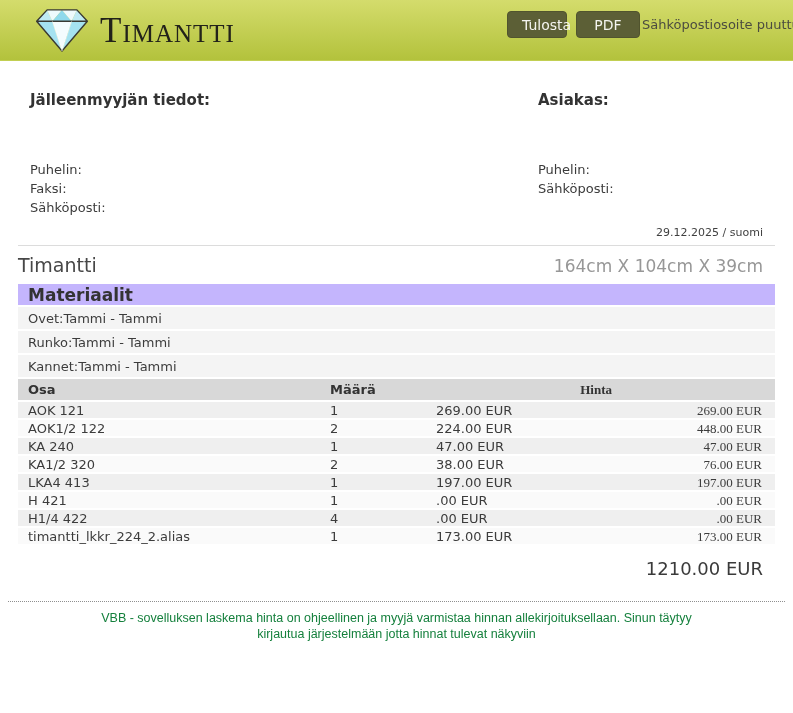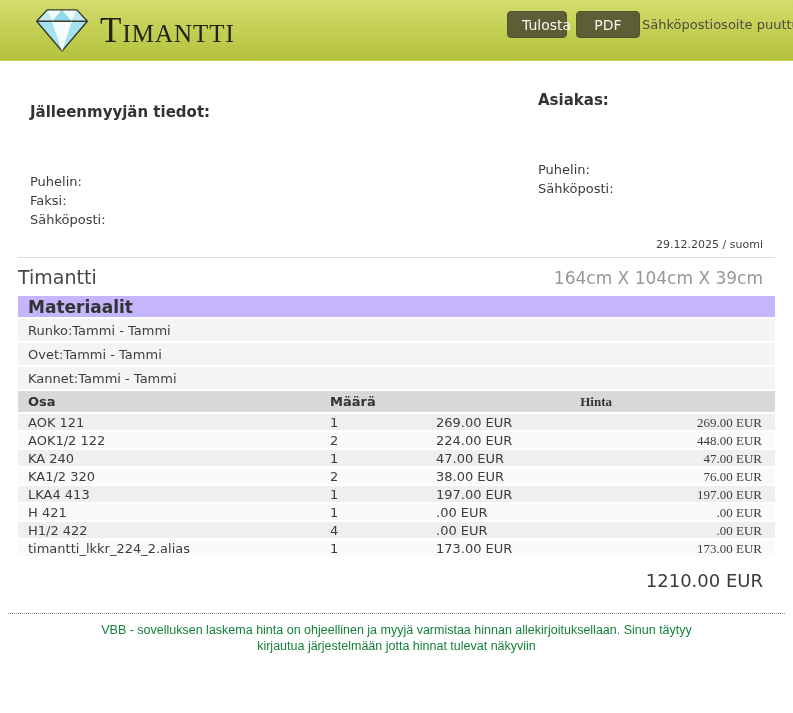--- a/index.html
+++ b/index.html
@@ -36,21 +36,21 @@
     height:27px; padding:0 14px; cursor:pointer;
   }
   .btn-print { width:60px; }
   .btn-pdf { width:64px; margin-left:9px; }
   .notice { font-size:13px; color:#4c4c40; margin-left:2px; white-space:nowrap; }
 
   
   .info {
     display:flex; padding:30px 30px 0 30px;
   }
-  .info-col-left { width:508px;margin-top:12px; }
+  .info-col-left { width:508px; }
   .info-col-right { flex:1; }
   .info-title { font-size:15px; font-weight:bold; color:#333; }
   .info-fields { margin-top:51px; }
   .info-field { line-height:19px; font-size:13px; color:#3c3c3c; }
 
   
   .date-row { text-align:right; padding:9px 30px 0 0; font-size:11px; color:#3f3f3f; }
   .rule { border:none; border-top:1px solid #dcdcdc; margin:6px 18px 0 18px; }
 
   
@@ -146,22 +146,22 @@
 <hr class="rule">
 
 <div class="product-row">
   <span class="product-name">Timantti</span>
   <span class="product-dims">164cm X 104cm X 39cm</span>
 </div>
 
 <div class="tables">
   <div class="sect-header">Materiaalit</div>
   <div>
+      <div class="mat-row">Ovet:Tammi - Tammi</div>
       <div class="mat-row">Runko:Tammi - Tammi</div>
-      <div class="mat-row">Ovet:Tammi - Tammi</div>
       <div class="mat-row">Kannet:Tammi - Tammi</div>
     </div>
 
   <div class="parts-head">
     <div class="cell c-osa">Osa</div>
     <div class="cell c-maara">Määrä</div>
     <div class="cell c-hinta">Hinta</div>
   </div>
   <div>
       <div class="prow odd">
@@ -194,21 +194,21 @@
         <div class="cell c-yksikkohinta">197.00 EUR</div>
         <div class="cell c-hinta">197.00 EUR</div>
       </div>
       <div class="prow even">
         <div class="cell c-osa">H 421</div>
         <div class="cell c-maara">1</div>
         <div class="cell c-yksikkohinta">.00 EUR</div>
         <div class="cell c-hinta">.00 EUR</div>
       </div>
       <div class="prow odd">
-        <div class="cell c-osa">H1/2 422</div>
+        <div class="cell c-osa">H1/4 422</div>
         <div class="cell c-maara">4</div>
         <div class="cell c-yksikkohinta">.00 EUR</div>
         <div class="cell c-hinta">.00 EUR</div>
       </div>
       <div class="prow even">
         <div class="cell c-osa">timantti_lkkr_224_2.alias</div>
         <div class="cell c-maara">1</div>
         <div class="cell c-yksikkohinta">173.00 EUR</div>
         <div class="cell c-hinta">173.00 EUR</div>
       </div>

